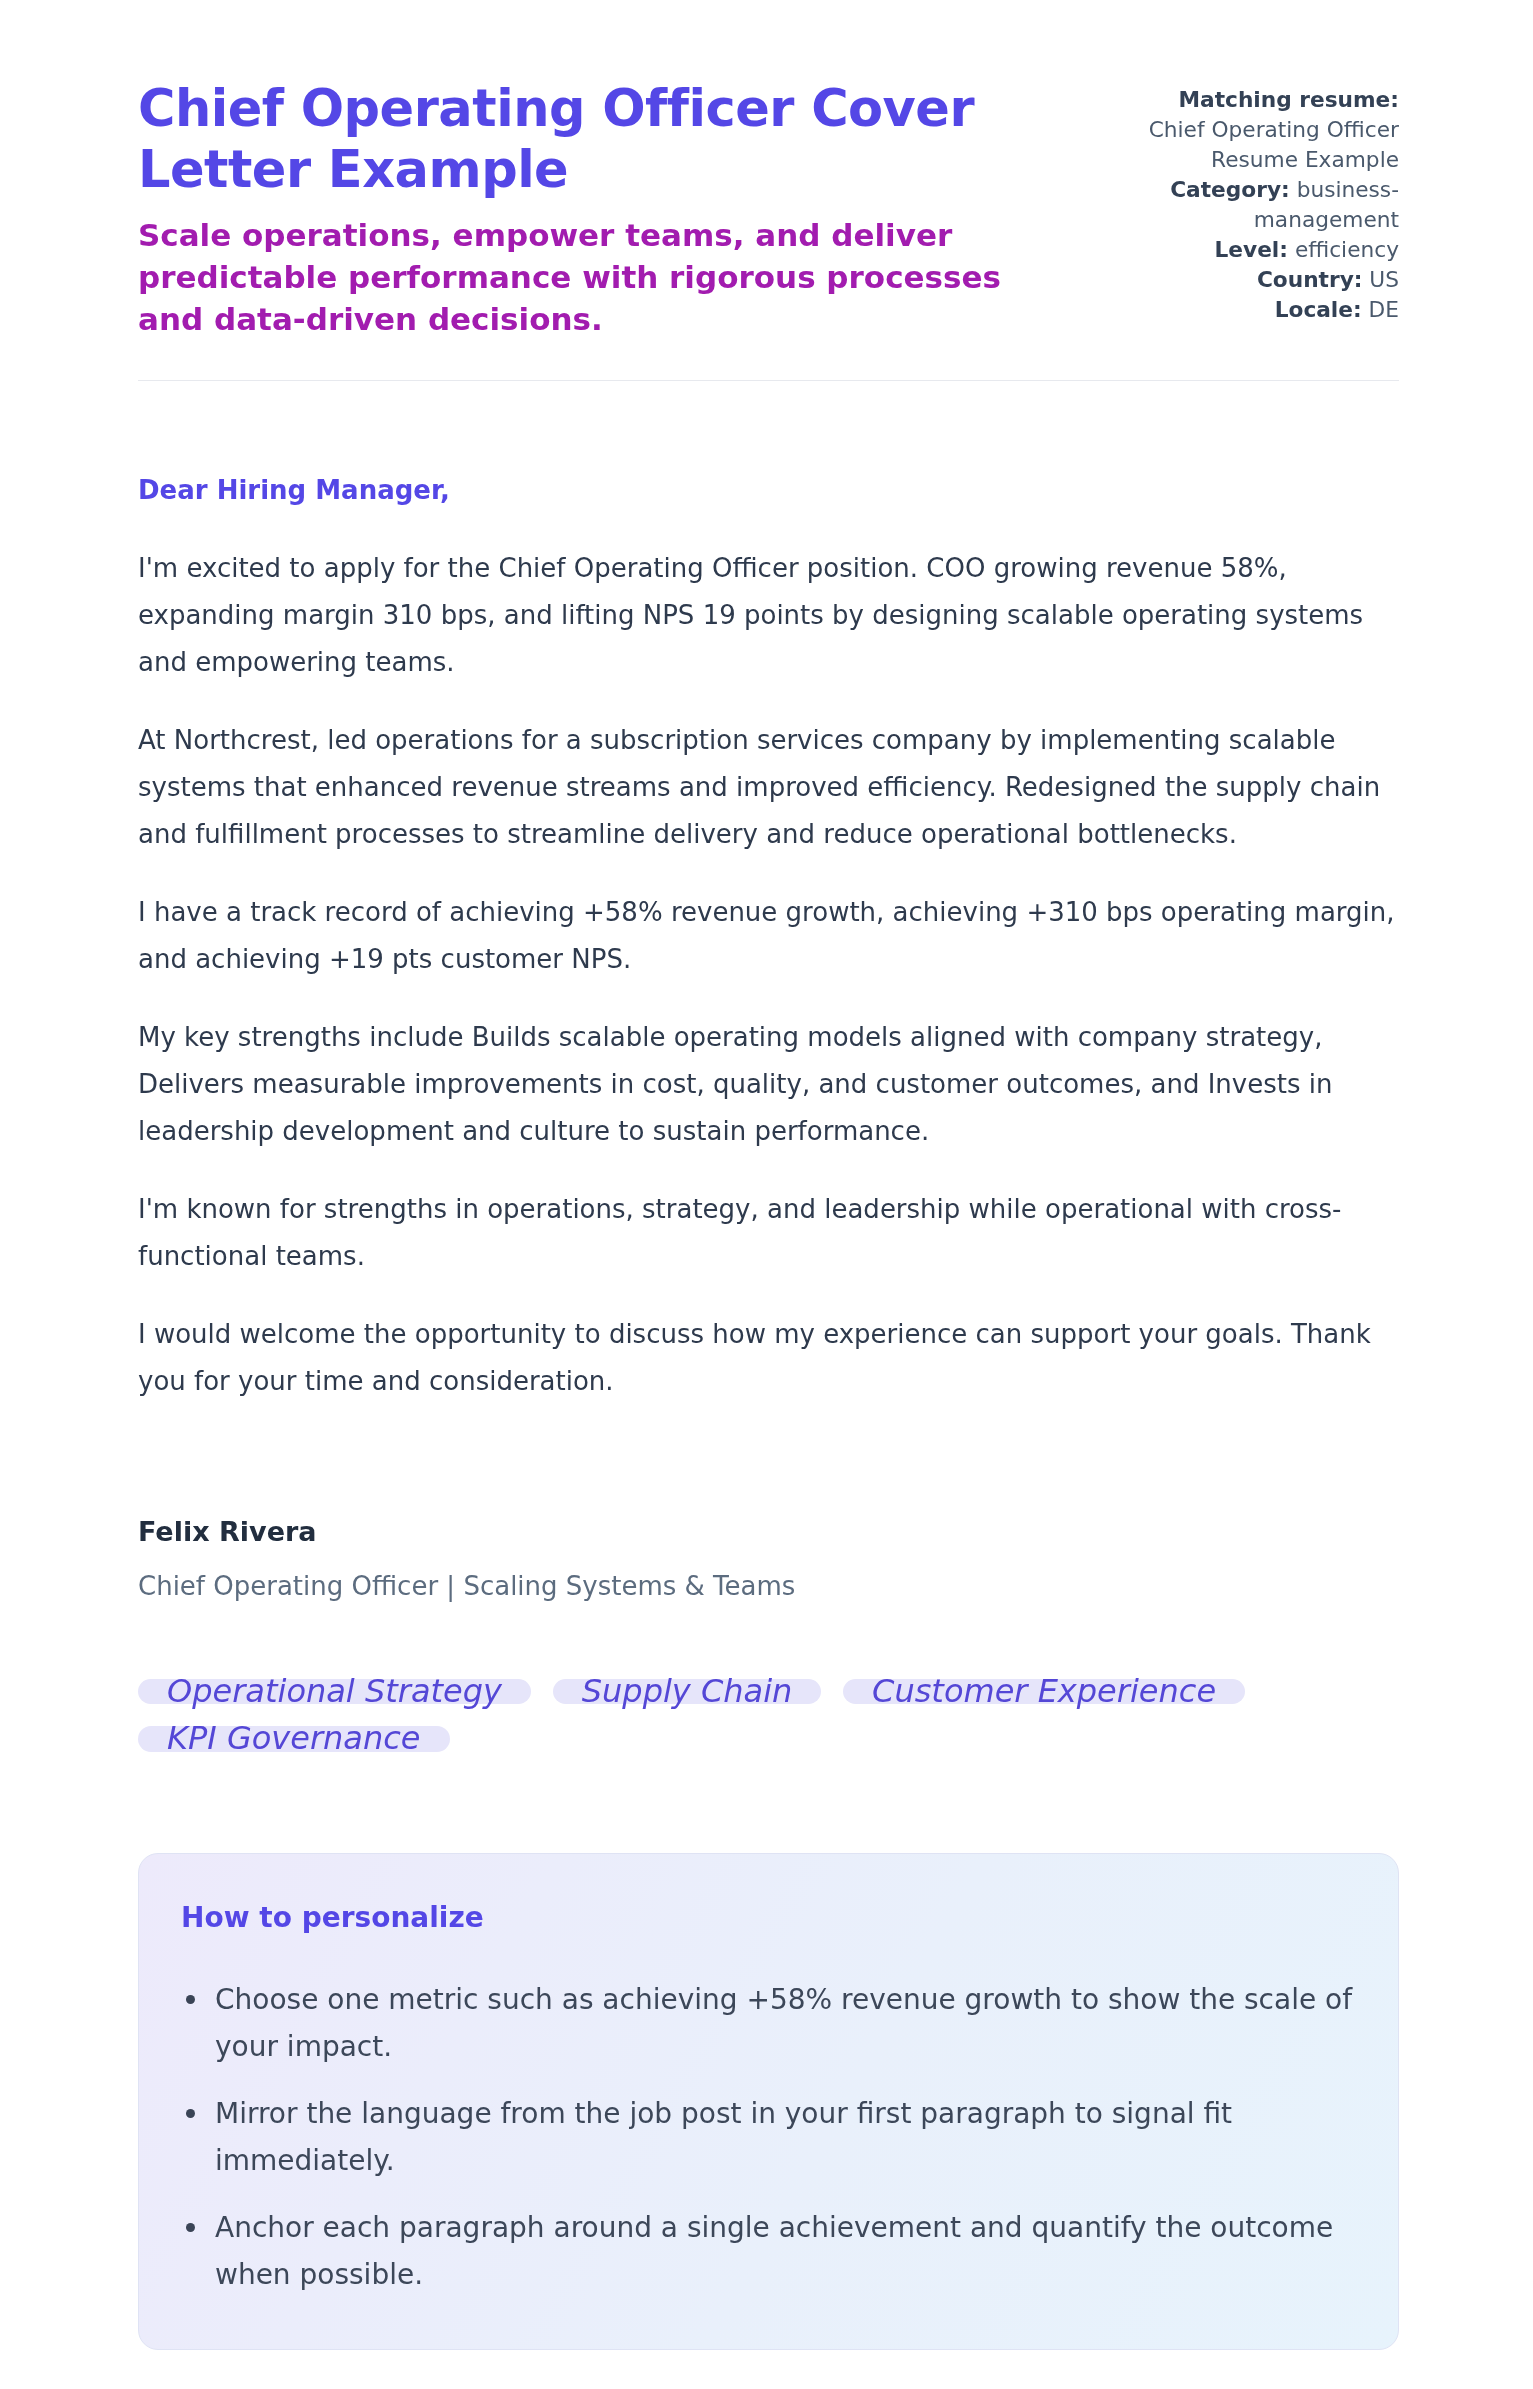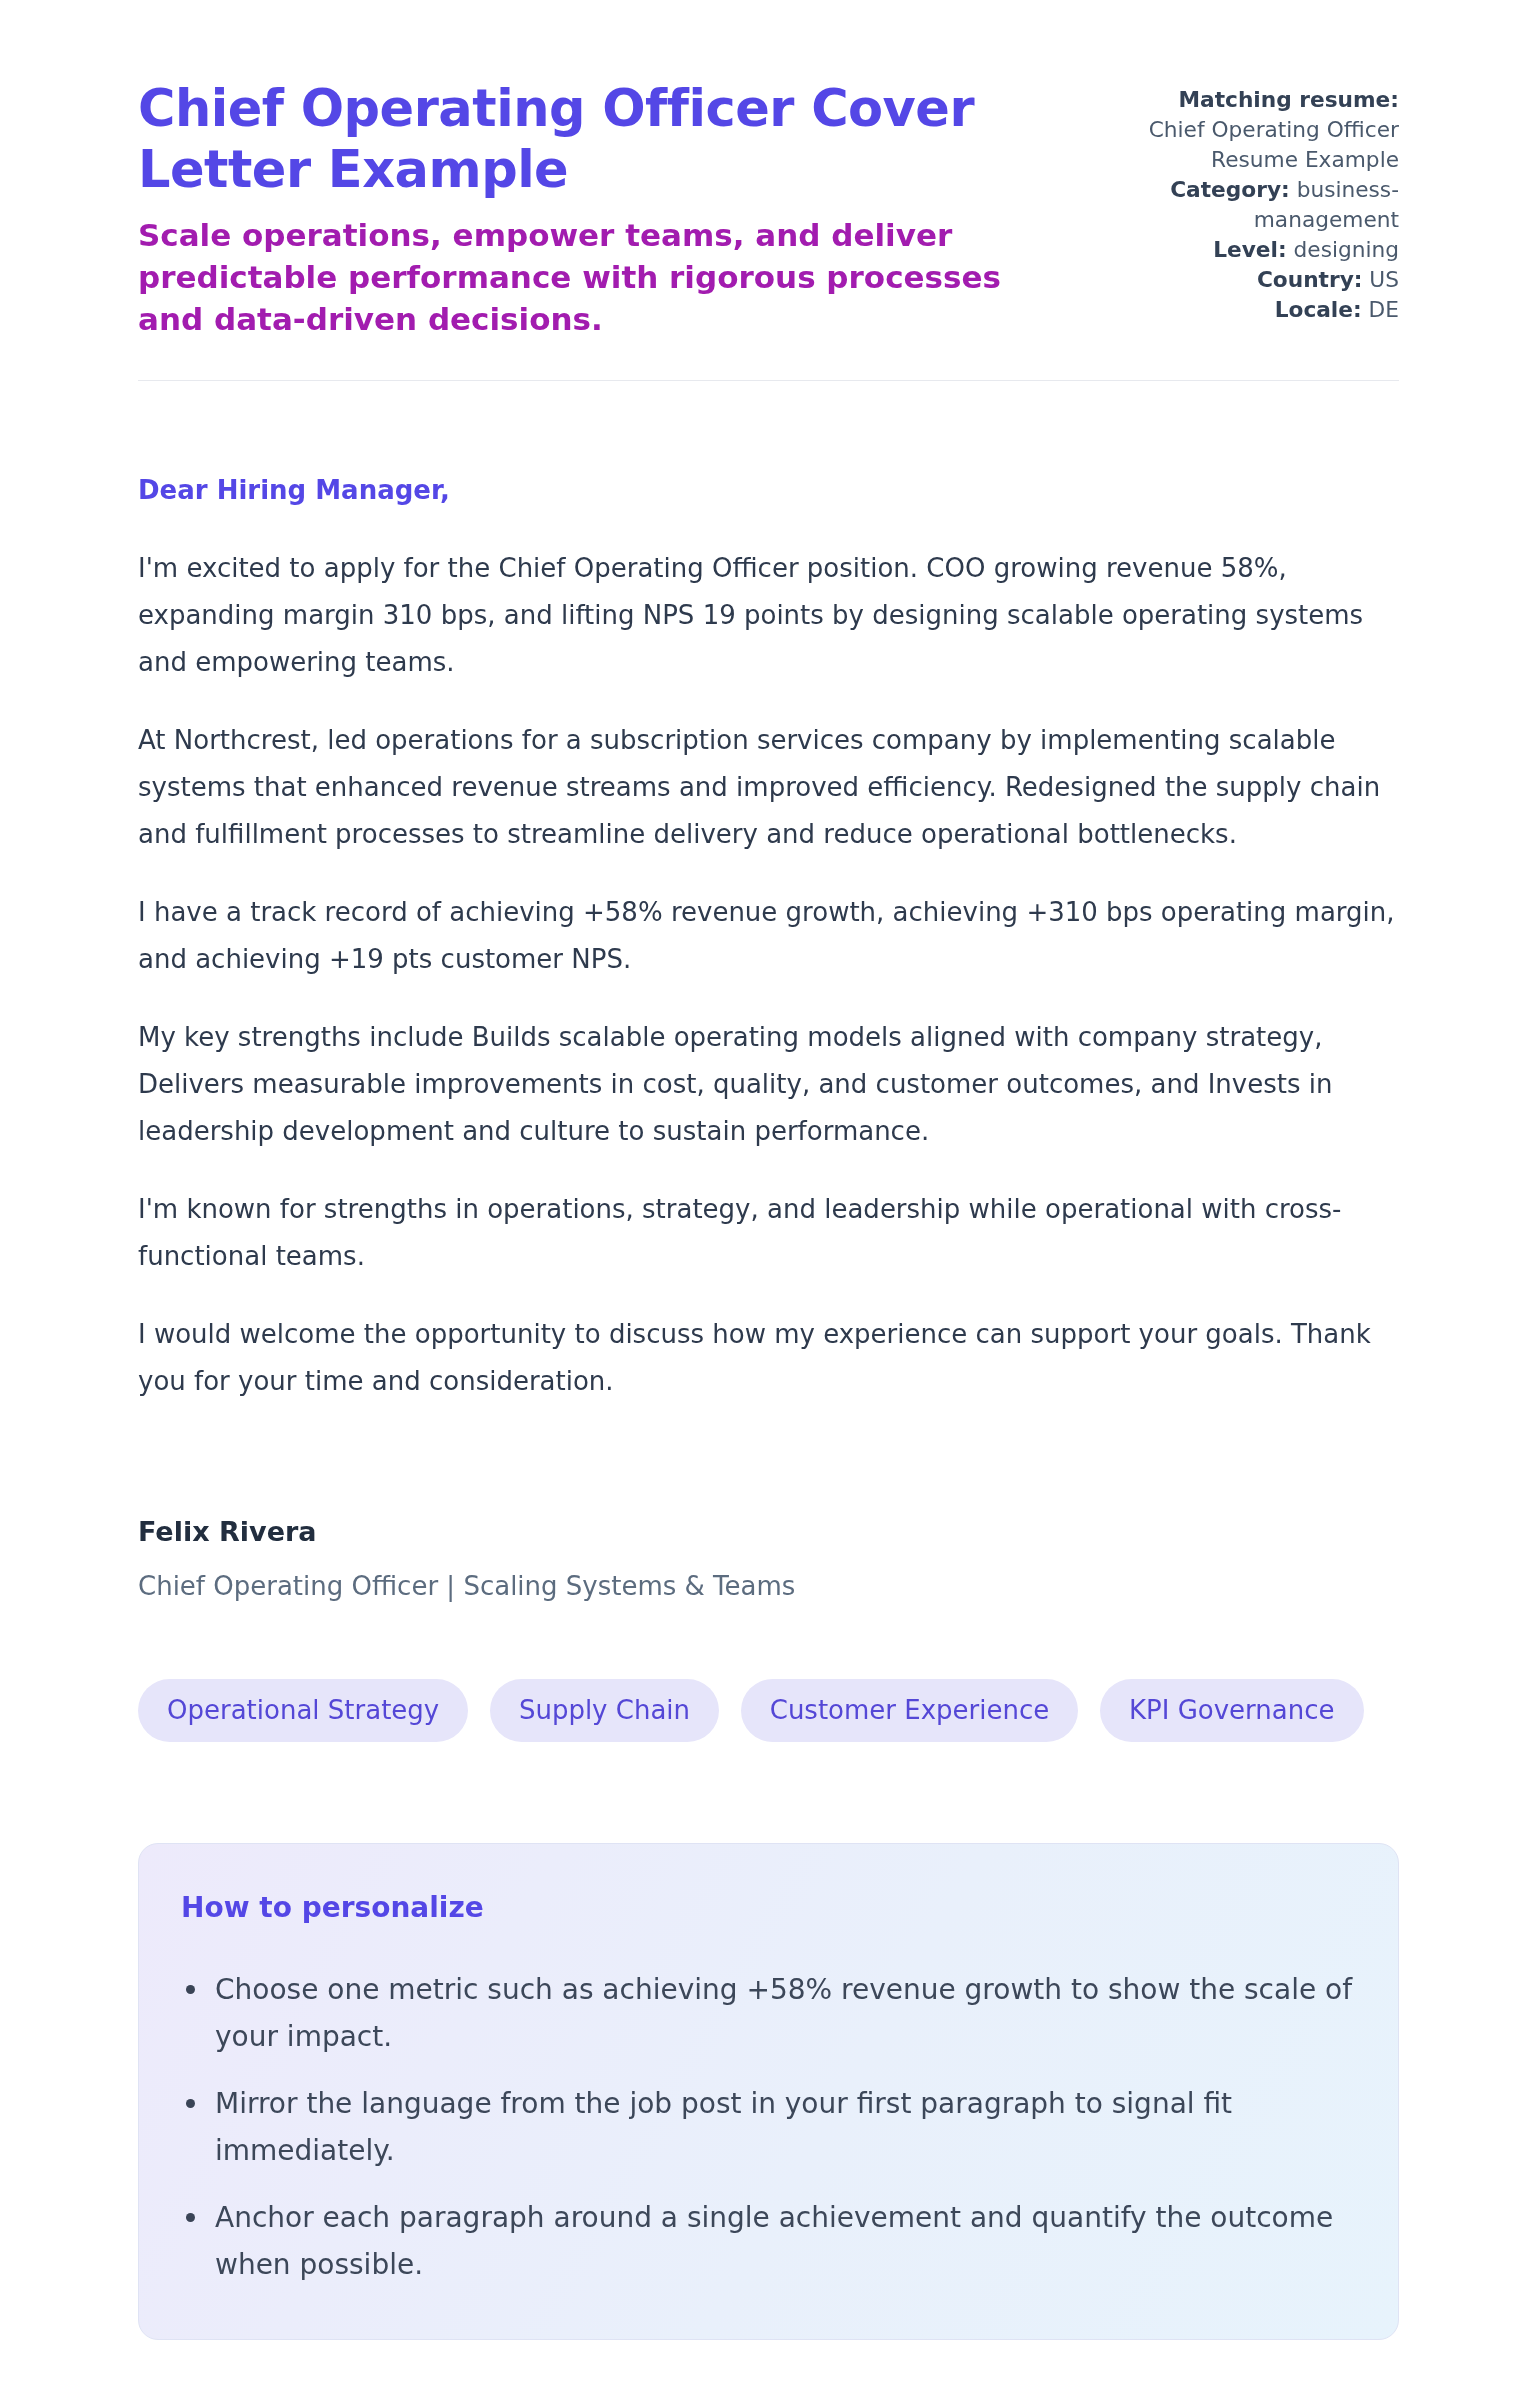--- a/index.html
+++ b/index.html
@@ -77,25 +77,26 @@
   
   .tags {
     margin-top: 78px;
     display: flex;
     flex-wrap: wrap;
     gap: 21.7px;
   }
   .tag {
     background: #e6e5fa;
     color: #5447d6;
-    font-size: 26px;
+    font-size: 32px;
     line-height: 23.5px;
-    padding: 20px 29px;
+    padding: 1px 29px;
     border-radius: 901px;
     white-space: nowrap;
+    font-style: italic;
   }
   
   .tips {
     margin-top: 101px;
     border-radius: 20px;
     border: 0.9px solid #dfe3f4;
     background: linear-gradient(120deg, #edeafb 0%, #e9f0fb 55%, #e7f3fc 100%);
     padding: 47px 42px 51px 42px;
   }
   .tips-title {
@@ -141,21 +142,21 @@
       <div class="meta-row">
         <strong>Matching resume:</strong>
         <span>Chief Operating Officer Resume Example</span>
       </div>
       <div class="meta-row">
         <strong>Category:</strong>
         <span>business-management</span>
       </div>
       <div class="meta-row">
         <strong>Level:</strong>
-        <span>designing</span>
+        <span>efficiency</span>
       </div>
       <div class="meta-row">
         <strong>Country:</strong>
         <span>US</span>
       </div>
       <div class="meta-row">
         <strong>Locale:</strong>
         <span>DE</span>
       </div>
     </div>

